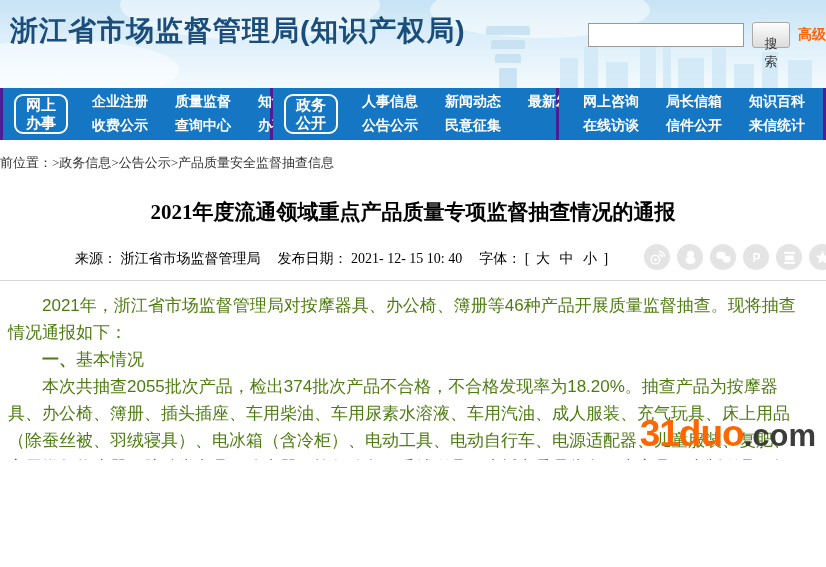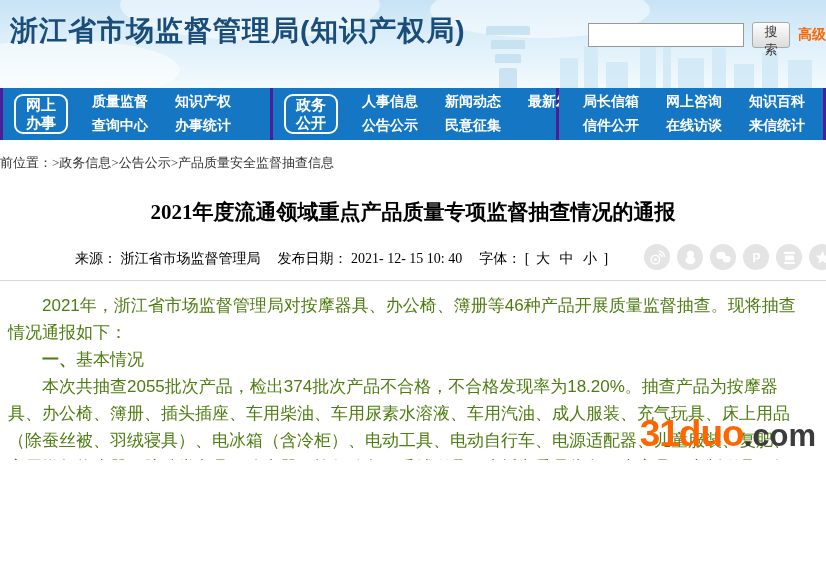--- a/index.html
+++ b/index.html
@@ -10,21 +10,21 @@
   
   .header { position: relative; height: 88px; overflow: hidden;
     background: linear-gradient(180deg, #c7e3f5 0%, #ddeffa 45%, #f3fafd 100%); }
   .cloud { position: absolute; background: #fff; opacity: .5; border-radius: 50%; }
   .bld { position: absolute; bottom: 0; background: #d2e9f6; opacity: .9; }
   .pagoda-tier { position: absolute; background: #c4dff0; opacity: .85; border-radius: 2px 2px 0 0; }
   .site-title { position: absolute; left: 10px; top: 12px; font-size: 28px; font-weight: bold;
     color: #1a4d7a; letter-spacing: 1px; white-space: nowrap; }
   .search-area { position: absolute; left: 588px; top: 22px; display: flex; align-items: center; gap: 8px; }
   .search-input { width: 156px; height: 24px; border: 1px solid #999; background: #fff; padding: 0 4px; font-size: 13px; }
-  .search-btn { height: 26px; padding: 0 11px; font-size: 13px; color: #333; cursor: pointer;
+  .search-btn { height: 26px; padding: 12px 11px; font-size: 13px; color: #333; cursor: pointer;
     background: linear-gradient(#fdfdfd, #dcdcdc); border: 1px solid #aaa; border-radius: 3px;
     font-family: "Liberation Sans", sans-serif; }
   .adv-link { color: #ff6600; font-size: 14px; font-weight: bold; text-decoration: none; white-space: nowrap; }
 
   
   .nav { height: 52px; background: #4c1d95; display: flex; }
   .nav-block { background: #1577c4; height: 52px; display: flex; align-items: center; margin-left: 3px; }
   .nav-block.b1 { width: 267px; }
   .nav-block.b2 { width: 283px; }
   .nav-block.b3 { flex: 1; margin-right: 3px; }
@@ -100,20 +100,24 @@
   </header>
 
   <nav class="nav">
     <div class="nav-block b1">
       <div class="nav-label-box">
         <span>网上</span>
         <span>办事</span>
       </div>
       <div class="nav-cols">
         <div class="nav-col">
+          <a class="nav-link">企业注册</a>
+          <a class="nav-link">收费公示</a>
+        </div>
+        <div class="nav-col">
           <a class="nav-link">质量监督</a>
           <a class="nav-link">查询中心</a>
         </div>
         <div class="nav-col">
           <a class="nav-link">知识产权</a>
           <a class="nav-link">办事统计</a>
         </div>
       </div>
     </div>
 
@@ -134,26 +138,26 @@
         <div class="nav-col">
           <a class="nav-link">最新发文</a>
           <a class="nav-link"></a>
         </div>
       </div>
     </div>
 
     <div class="nav-block b3">
       <div class="nav-cols">
         <div class="nav-col">
+          <a class="nav-link">网上咨询</a>
+          <a class="nav-link">在线访谈</a>
+        </div>
+        <div class="nav-col">
           <a class="nav-link">局长信箱</a>
           <a class="nav-link">信件公开</a>
-        </div>
-        <div class="nav-col">
-          <a class="nav-link">网上咨询</a>
-          <a class="nav-link">在线访谈</a>
         </div>
         <div class="nav-col">
           <a class="nav-link">知识百科</a>
           <a class="nav-link">来信统计</a>
         </div>
       </div>
     </div>
   </nav>
 
   <div class="breadcrumb">

